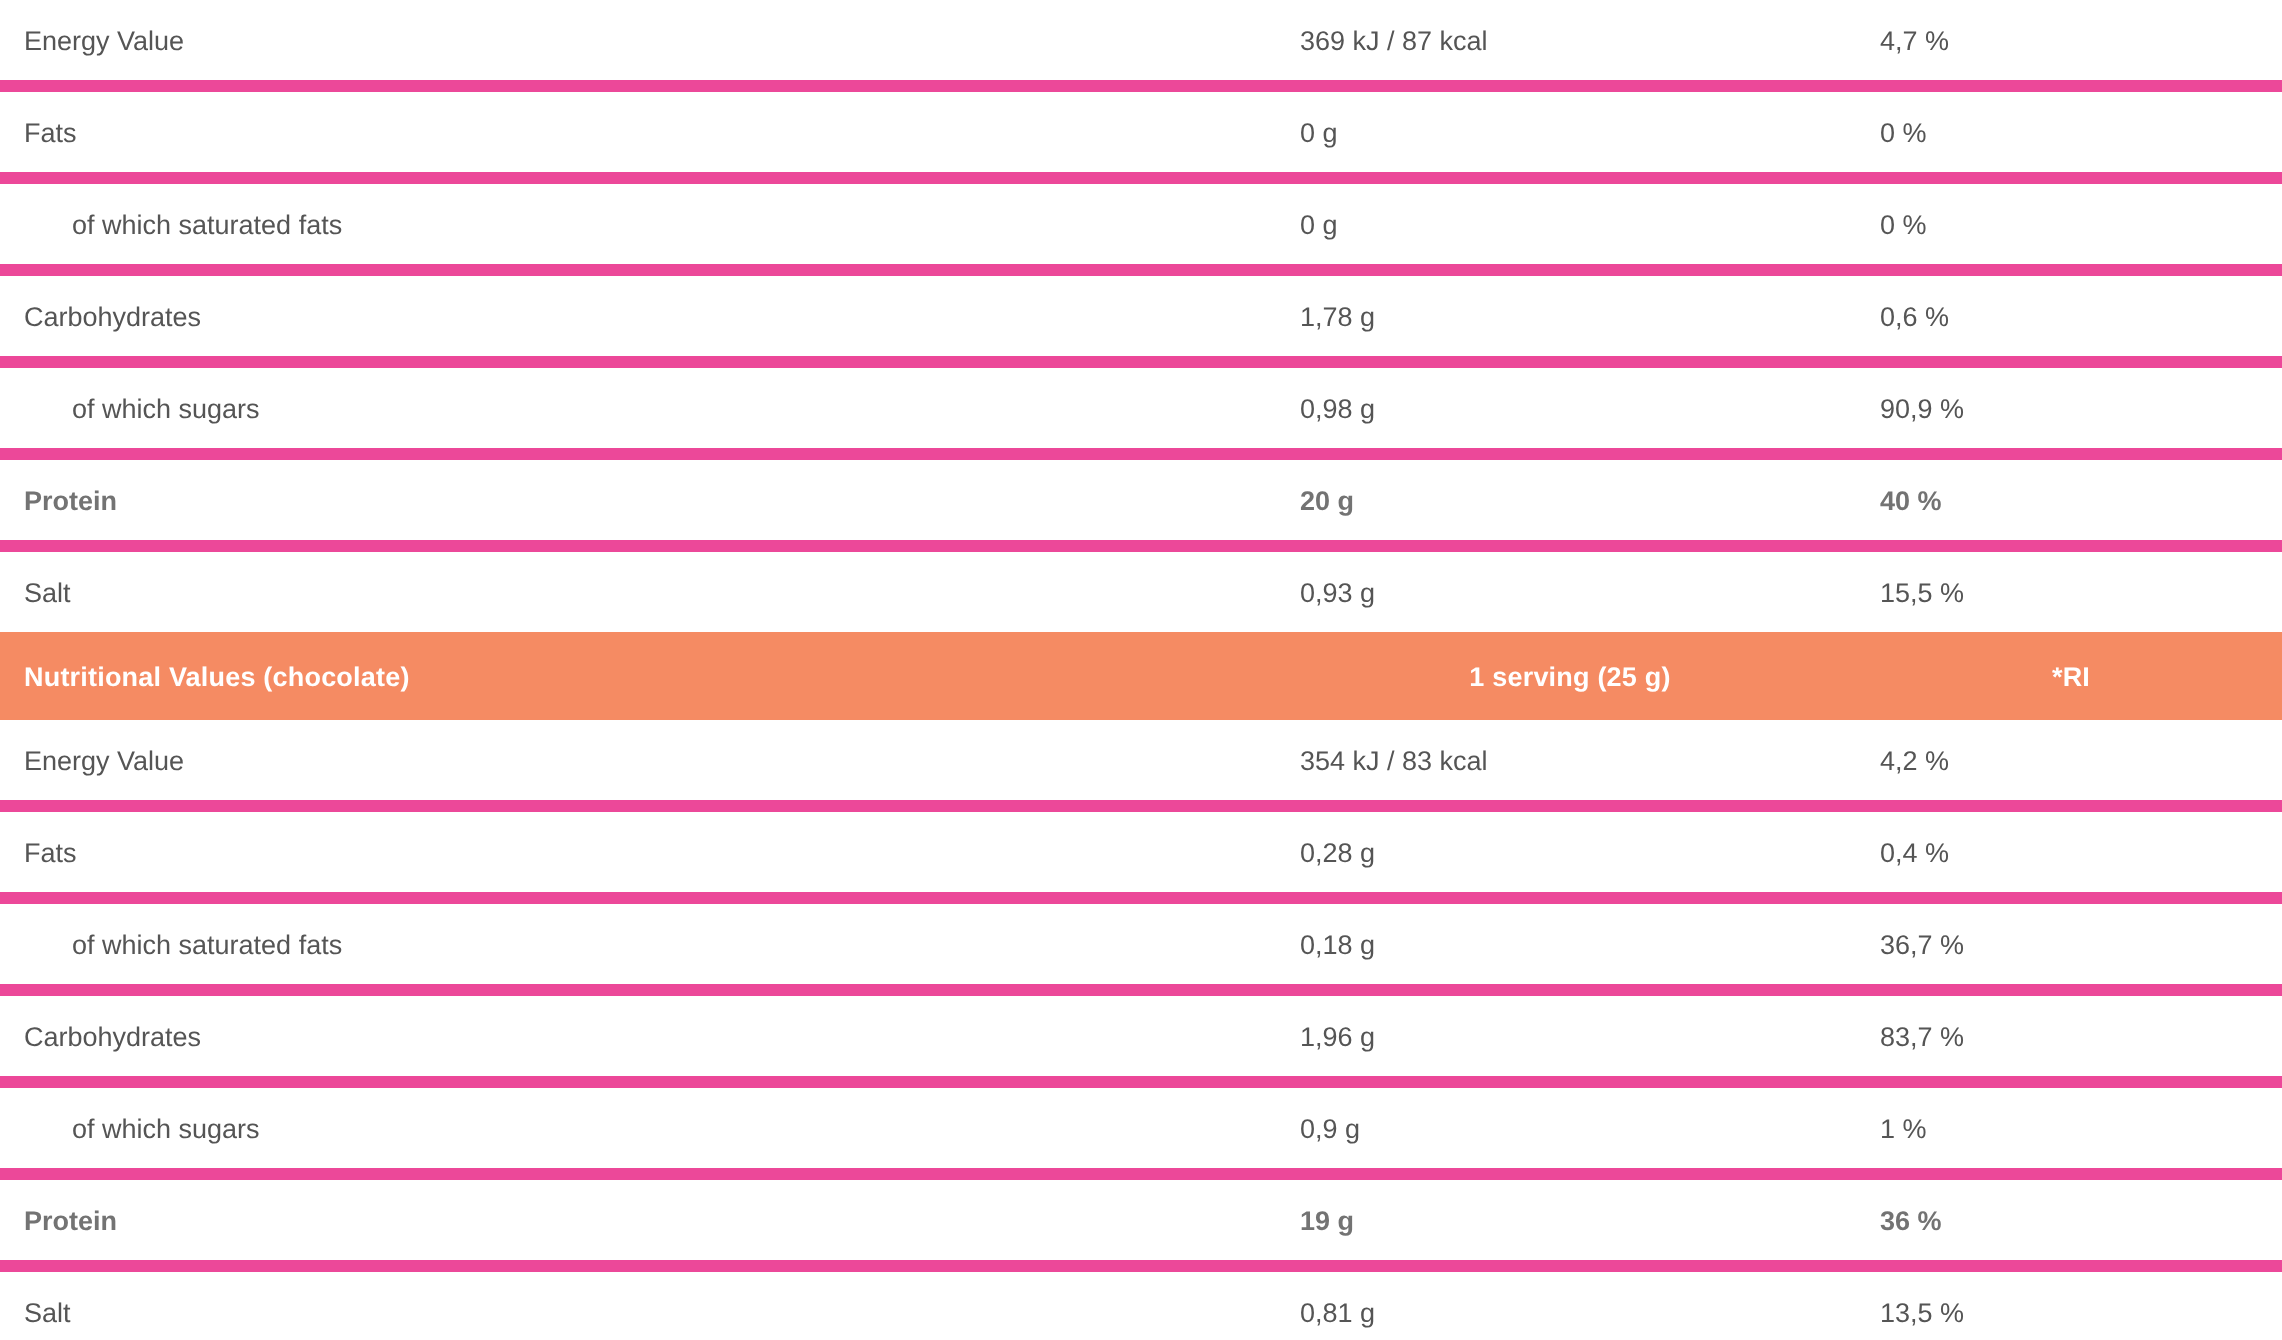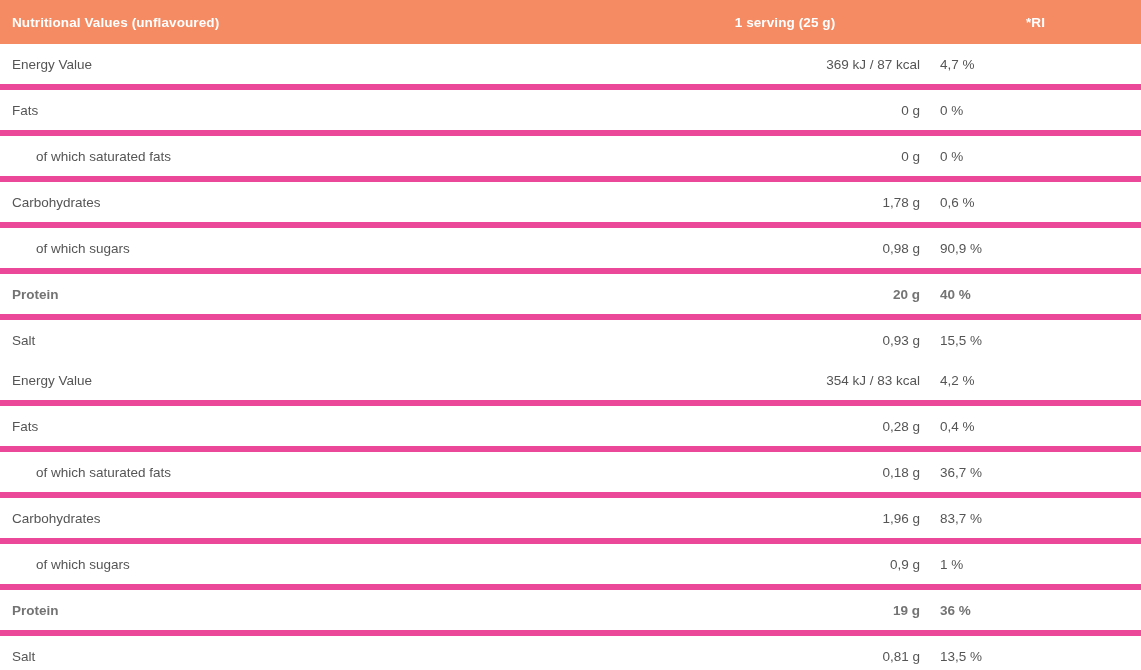--- a/index.html
+++ b/index.html
@@ -46,21 +46,21 @@
   tr.data-row td {
     height: 40px;
     padding: 0 10px;
     border-bottom: 6px solid #ec4899;
     vertical-align: middle;
     font-size: 13.5px;
     color: #555555;
     background: #ffffff;
   }
   tr.data-row td.d-label { padding-left: 12px; text-align: left; }
-  tr.data-row td.d-serv  { text-align: right; }
+  tr.data-row td.d-serv  { text-align: left; }
   tr.data-row td.d-ri    { }
 
   tr.data-row.indent td.d-label { padding-left: 36px; }
   tr.data-row.bold td { font-weight: bold; color: #737373; }
   tr.data-row.last td { border-bottom: none; }
 
   .footnote {
     padding: 8px 0 0 6px;
     font-size: 12.5px;
     color: #555555;
@@ -71,25 +71,20 @@
 
 <div class="page">
   <div id="tables-host">
       <table class="nutri">
         <colgroup>
           <col class="c-label">
           <col class="c-serv">
           <col class="c-ri">
         </colgroup>
         <tbody>
-          <tr class="header-row">
-            <td class="h-label">Nutritional Values (unflavoured)</td>
-            <td class="h-serv">1 serving (25 g)</td>
-            <td class="h-ri">*RI</td>
-          </tr>
           <tr class="data-row">
             <td class="d-label">Energy Value</td>
             <td class="d-serv">369 kJ / 87 kcal</td>
             <td class="d-ri">4,7 %</td>
           </tr>
           <tr class="data-row">
             <td class="d-label">Fats</td>
             <td class="d-serv">0 g</td>
             <td class="d-ri">0 %</td>
           </tr>
@@ -120,20 +115,25 @@
           </tr>
         </tbody>
       </table>
       <table class="nutri">
         <colgroup>
           <col class="c-label">
           <col class="c-serv">
           <col class="c-ri">
         </colgroup>
         <tbody>
+          <tr class="header-row">
+            <td class="h-label">Nutritional Values (chocolate)</td>
+            <td class="h-serv">1 serving (25 g)</td>
+            <td class="h-ri">*RI</td>
+          </tr>
           <tr class="data-row">
             <td class="d-label">Energy Value</td>
             <td class="d-serv">354 kJ / 83 kcal</td>
             <td class="d-ri">4,2 %</td>
           </tr>
           <tr class="data-row">
             <td class="d-label">Fats</td>
             <td class="d-serv">0,28 g</td>
             <td class="d-ri">0,4 %</td>
           </tr>

